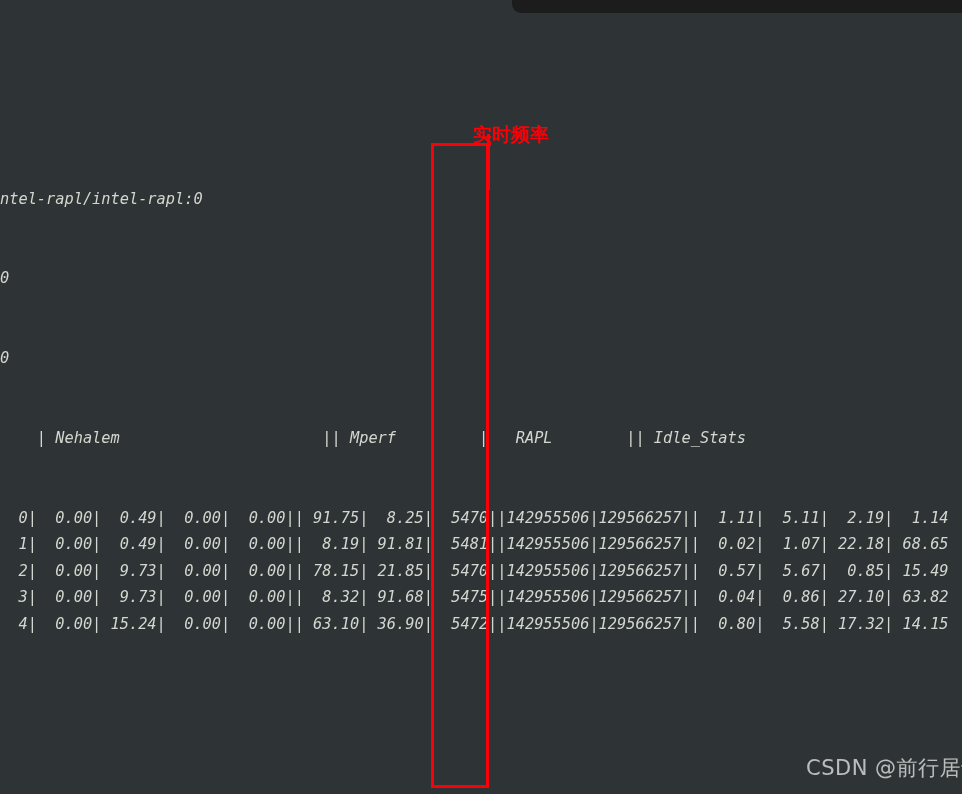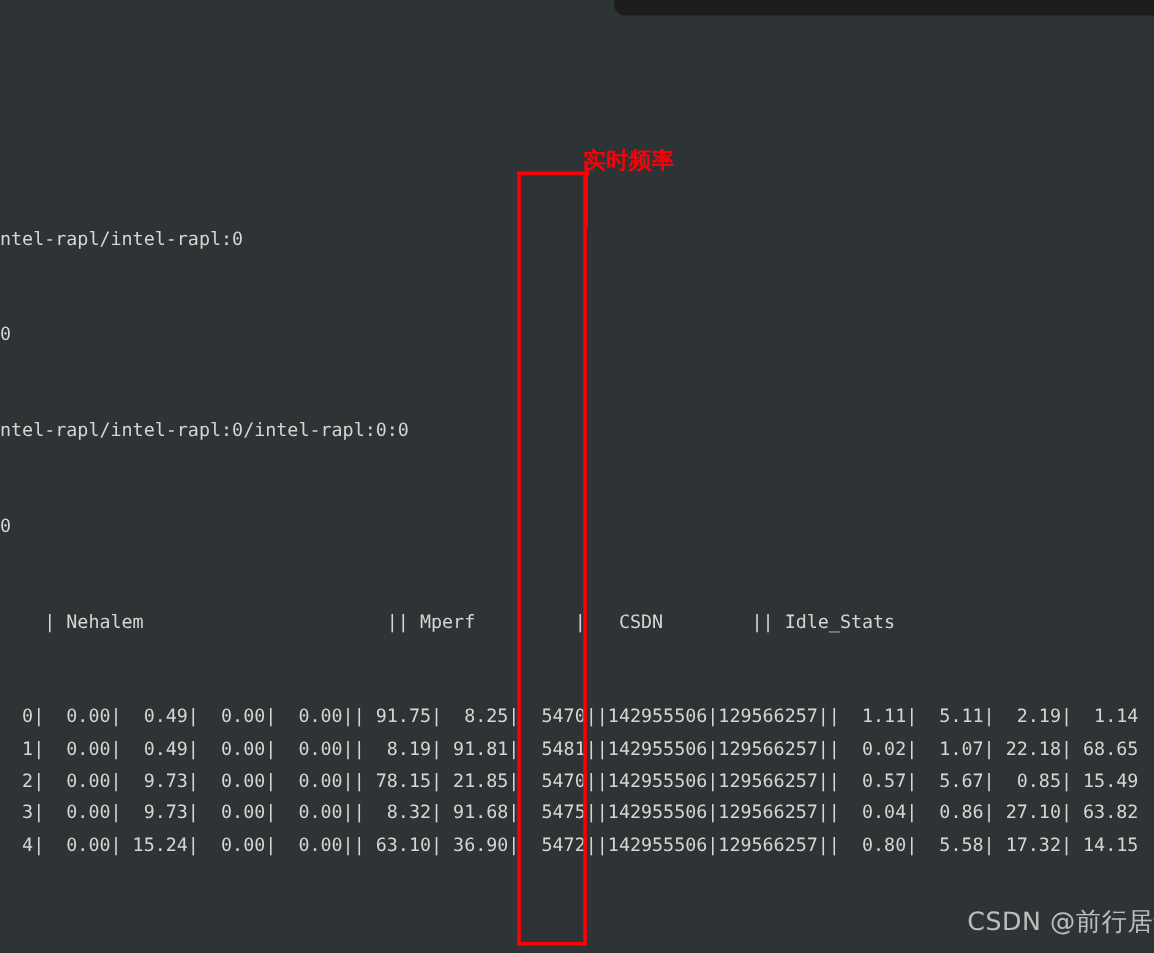--- a/index.html
+++ b/index.html
@@ -36,20 +36,21 @@
     height: 794px;
     color: #d3d7cf;
     font-size: 15.3px;
     line-height: 26.6px;
     white-space: pre;
     letter-spacing: 0px;
   }
   .line {
     height: 26.6px;
     white-space: pre;
+    font-style: italic;
   }
   .clipline {
     height: 10px;
     overflow: hidden;
     line-height: 26.6px;
   }
   .pad { height: 16px; }
 
   
   #freq-box {
@@ -74,21 +75,21 @@
   #freq-arrow {
     position: absolute;
     left: 487px;
     top: 134px;
     width: 3px;
     height: 56px;
     background: #fb0007;
   }
   #freq-label {
     position: absolute;
-    left: 486px;
+    left: 473px;
     top: 125px;
     color: #fb0007;
     font-family: Liberation Serif, serif;
     font-size: 19px;
     font-weight: 700;
     line-height: 20px;
     white-space: nowrap;
   }
 
   
@@ -109,23 +110,22 @@
 
 <div id="screen">
 
   <div id="top-panel"></div>
 
   <div id="term">
     <div class="clipline">                                                       </div>
     <div class="pad"></div>
     <div class="line">ntel-rapl/intel-rapl:0</div>
     <div class="line">0</div>
-    <div class="line">ntel-rapl/intel-rapl:0/intel-rapl:0:0</div>
     <div class="line">0</div>
-    <div class="line">    | Nehalem                      || Mperf         |   CSDN        || Idle_Stats</div>
+    <div class="line">    | Nehalem                      || Mperf         |   RAPL        || Idle_Stats</div>
     <div id="rows"><div class="line">  0|  0.00|  0.49|  0.00|  0.00|| 91.75|  8.25|  5470||142955506|129566257||  1.11|  5.11|  2.19|  1.14</div><div class="line">  1|  0.00|  0.49|  0.00|  0.00||  8.19| 91.81|  5481||142955506|129566257||  0.02|  1.07| 22.18| 68.65</div><div class="line">  2|  0.00|  9.73|  0.00|  0.00|| 78.15| 21.85|  5470||142955506|129566257||  0.57|  5.67|  0.85| 15.49</div><div class="line">  3|  0.00|  9.73|  0.00|  0.00||  8.32| 91.68|  5475||142955506|129566257||  0.04|  0.86| 27.10| 63.82</div><div class="line">  4|  0.00| 15.24|  0.00|  0.00|| 63.10| 36.90|  5472||142955506|129566257||  0.80|  5.58| 17.32| 14.15</div></div>
   </div>
 
   <div id="freq-box"></div>
   <div id="freq-box-top-left"></div>
   <div id="freq-arrow"></div>
   <div id="freq-label">实时频率</div>
 
   <div id="watermark">CSDN @前行居士</div>
 </div>

